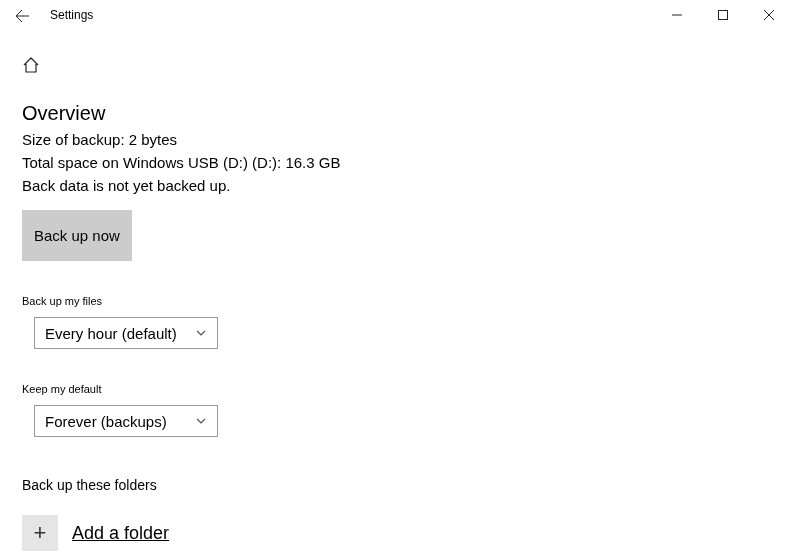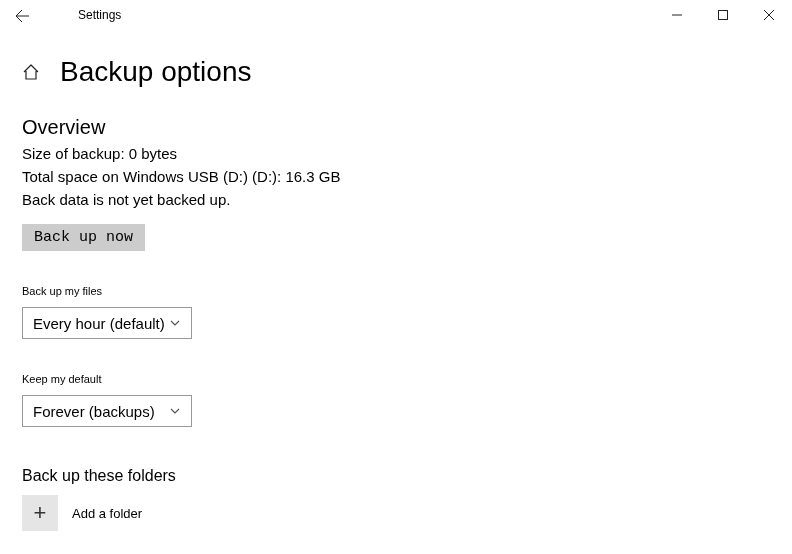--- a/index.html
+++ b/index.html
@@ -9,21 +9,20 @@
     background: #ffffff;
     color: #000;
     width: 792px;
     height: 554px;
     overflow: hidden;
   }
   .titlebar {
     display: flex;
     align-items: flex-start;
     height: 36px;
-    gap: 28px;
   }
   .back-btn {
     width: 44px;
     height: 32px;
     display: flex;
     align-items: center;
     justify-content: center;
     font-size: 14px;
   }
   .title {
@@ -70,68 +69,69 @@
     font-size: 20px;
     font-weight: 400;
   }
   .info-line {
     font-size: 15px;
     margin: 6px 0;
   }
   .btn {
     display: inline-block;
     background: #cccccc;
-    padding: 5px 12px;
+    padding: 17px 12px;
     font-size: 15px;
     margin-top: 10px;
     border: none;
-    font-family: Liberation Mono, monospace;
   }
   .field-label {
     font-size: 11px;
     margin-top: 34px;
     margin-bottom: 10px;
   }
   .select {
     border: 1px solid #999;
-    width: 170px;
+    width: 184px;
     height: 32px;
     display: flex;
     align-items: center;
     padding: 0 10px;
     font-size: 15px;
     justify-content: space-between;
+    margin-left: 12px;
   }
   .chevron {
     color: #555;
   }
   .folders-heading {
-    font-size: 16px;
+    font-size: 14px;
     font-weight: 400;
     margin-top: 40px;
-    margin-bottom: 10px;
+    margin-bottom: 22px;
   }
   .add-folder {
     display: flex;
     align-items: center;
     gap: 14px;
   }
   .plus-box {
     width: 36px;
     height: 36px;
     background: #e5e5e5;
     display: flex;
     align-items: center;
     justify-content: center;
     font-size: 22px;
     font-weight: 300;
     color: #333;
   }
   .add-label {
-    font-size: 13px;
+    font-size: 18px;
+    text-decoration: underline;
   }
 </style>
 </head>
 <body>
 
 <div class="titlebar">
   <div class="back-btn">
     <svg width="16" height="16" viewBox="0 0 16 16">
         <path d="M8 2 L2 8 L8 14 M2 8 L15 8" stroke="#222" stroke-width="1" fill="none"></path>
       </svg>
@@ -156,26 +156,25 @@
     </div>
   </div>
 </div>
 
 <div class="header">
   <div class="home-icon">
     <svg width="18" height="18" viewBox="0 0 18 18">
         <path d="M2 9 L9 2 L16 9 M4 8 L4 16 L14 16 L14 8" stroke="#222" stroke-width="1.2" fill="none" stroke-linejoin="round"></path>
       </svg>
   </div>
-  <div class="page-title">Backup options</div>
 </div>
 
 <div class="content">
   <div class="section-heading">Overview</div>
-  <div class="info-line">Size of backup: 0 bytes</div>
+  <div class="info-line">Size of backup: 2 bytes</div>
   <div class="info-line">Total space on Windows USB (D:) (D:): 16.3 GB</div>
   <div class="info-line">Back data is not yet backed up.</div>
   <button class="btn">Back up now</button>
 
   <div class="field-label">Back up my files</div>
   <div class="select">
     <span>Every hour (default)</span>
     <span class="chevron">
       <svg width="12" height="12" viewBox="0 0 12 12">
           <path d="M2 4 L6 8 L10 4" stroke="#555" stroke-width="1.2" fill="none"></path>

